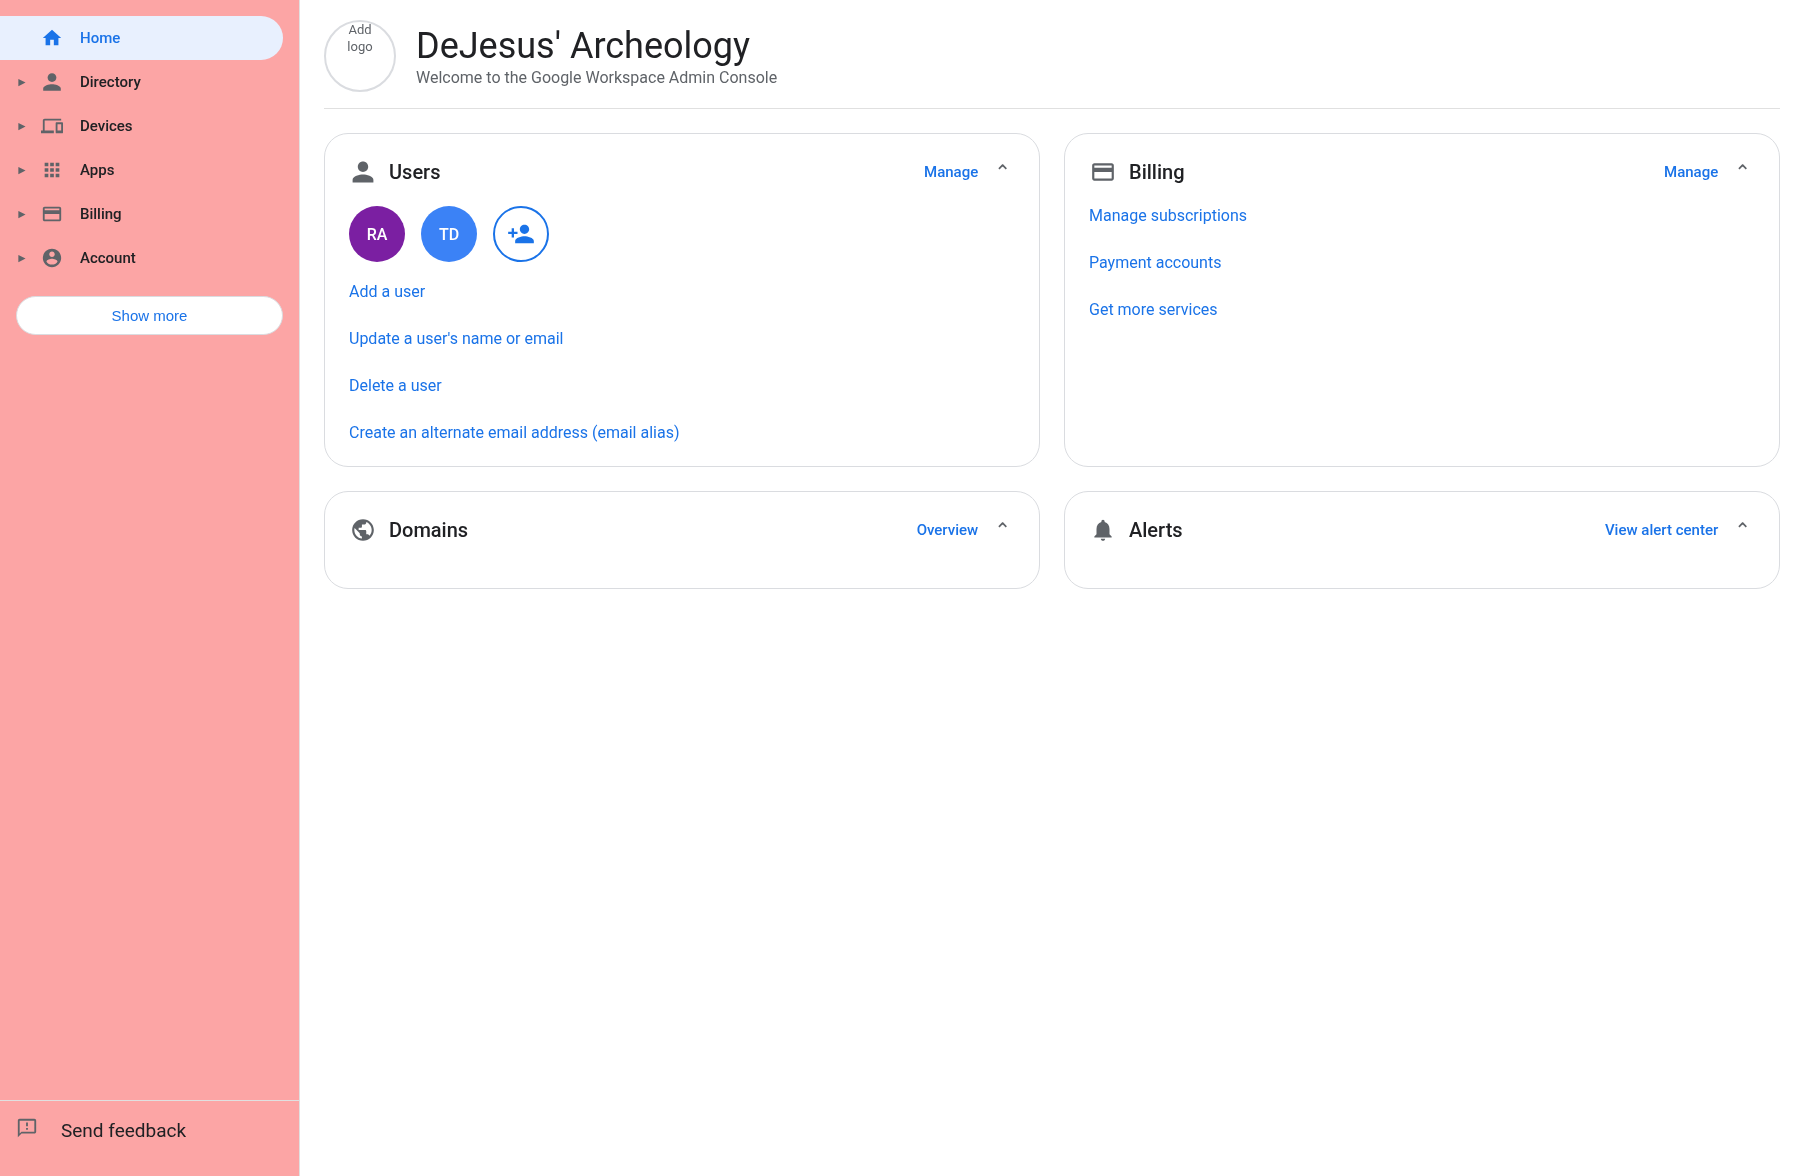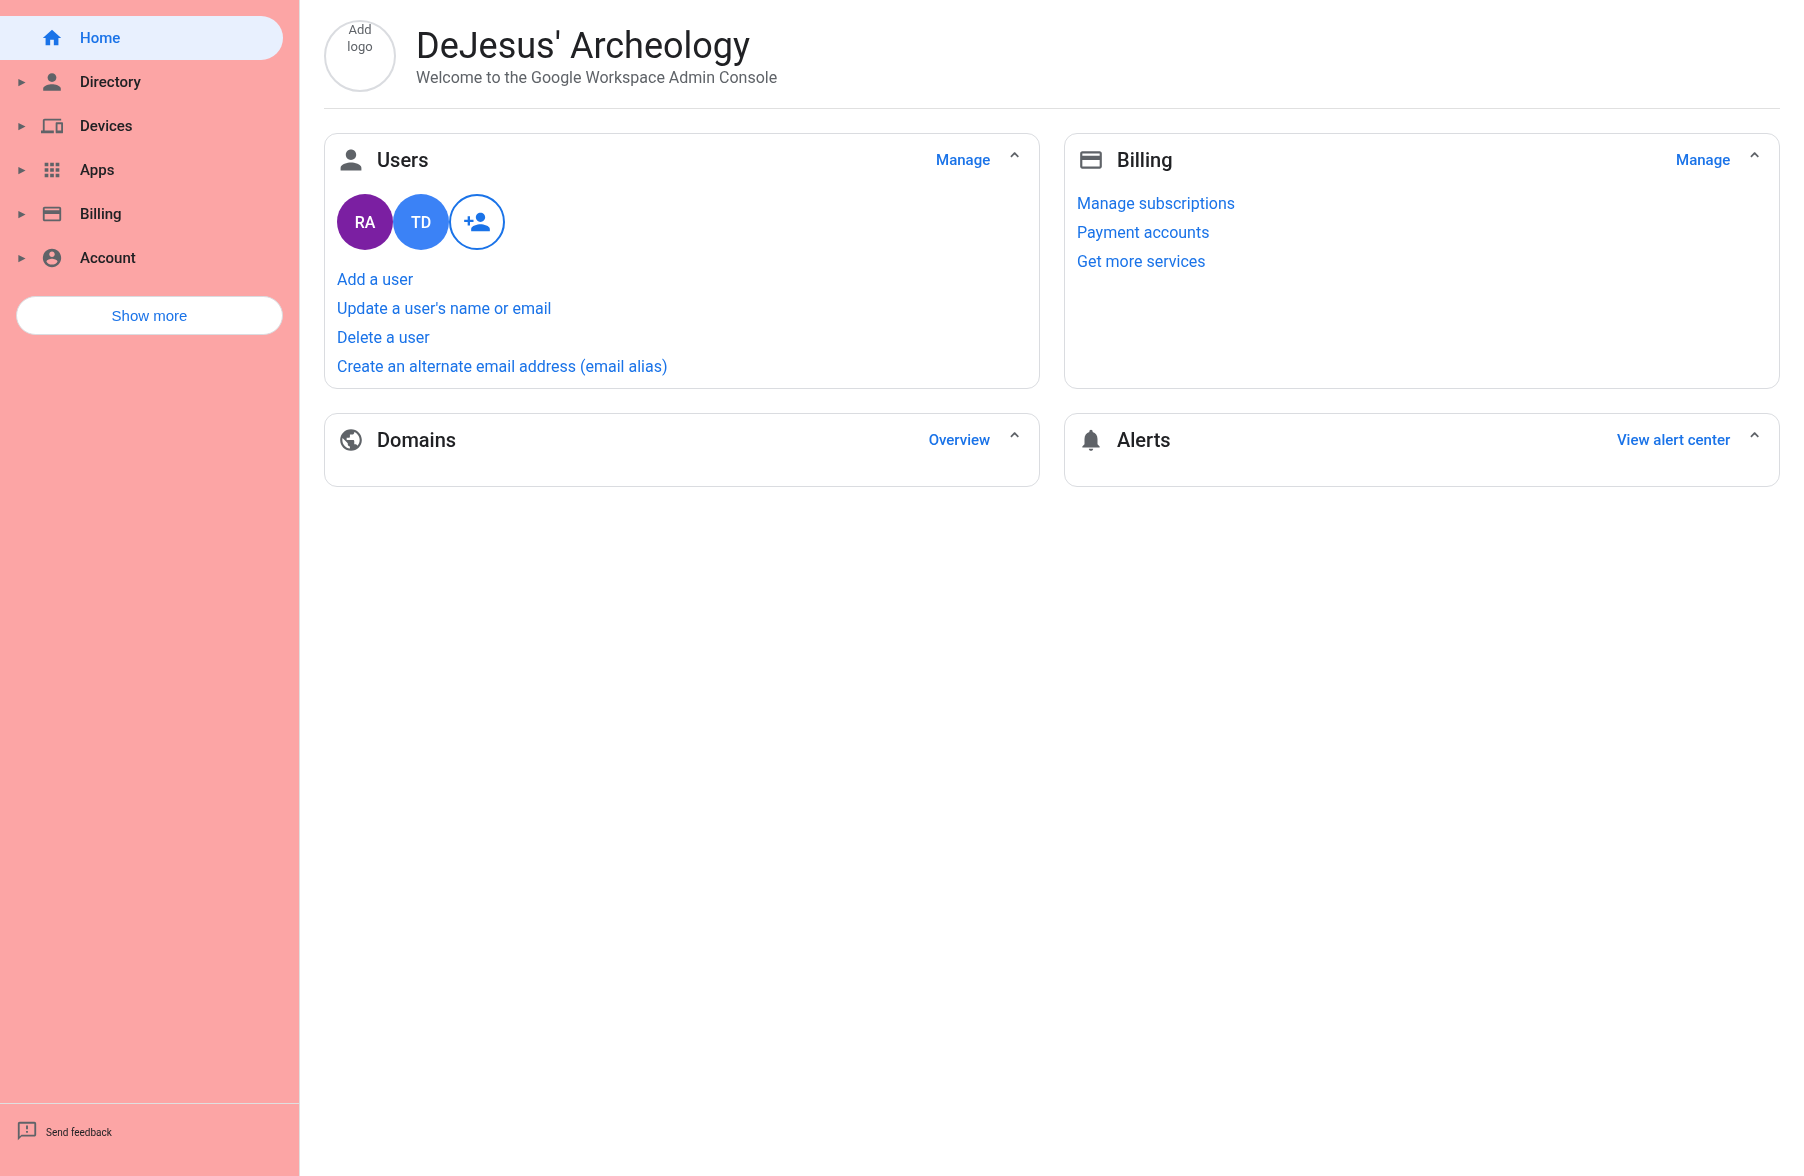--- a/index.html
+++ b/index.html
@@ -80,22 +80,22 @@
 
     .sidebar-bottom {
       margin-top: auto;
       padding: 16px;
       border-top: 1px solid #e0e0e0;
     }
 
     .send-feedback {
       display: flex;
       align-items: center;
-      gap: 8px;
-      font-size: 10px;
+      gap: 23px;
+      font-size: 19px;
       color: #202124;
       cursor: pointer;
     }
 
     
     #main {
       flex: 1;
       overflow-y: auto;
       padding: 0 24px 24px 24px;
       background: #fff;
@@ -141,22 +141,22 @@
 
     
     .cards-grid {
       display: grid;
       grid-template-columns: 1fr 1fr;
       gap: 24px;
     }
 
     .card {
       border: 1px solid #dadce0;
-      border-radius: 13px;
-      padding: 12px;
+      border-radius: 24px;
+      padding: 24px;
       background: #fff;
     }
 
     .card-header {
       display: flex;
       align-items: center;
       margin-bottom: 20px;
     }
 
     .card-icon {
@@ -191,21 +191,21 @@
       color: #5f6368;
       font-size: 20px;
       padding: 0 4px;
     }
 
     
     .user-avatars {
       display: flex;
       align-items: center;
       margin-bottom: 20px;
-      gap: 0;
+      gap: 16px;
     }
 
     .avatar {
       width: 56px;
       height: 56px;
       border-radius: 50%;
       display: flex;
       align-items: center;
       justify-content: center;
       font-size: 16px;
@@ -221,21 +221,21 @@
       display: flex;
       align-items: center;
       justify-content: center;
       cursor: pointer;
       color: #1a73e8;
     }
 
     .card-links {
       display: flex;
       flex-direction: column;
-      gap: 10px;
+      gap: 28px;
     }
 
     .card-link {
       color: #1a73e8;
       font-size: 16px;
       cursor: pointer;
       text-decoration: none;
     }
   </style>
 </head>

